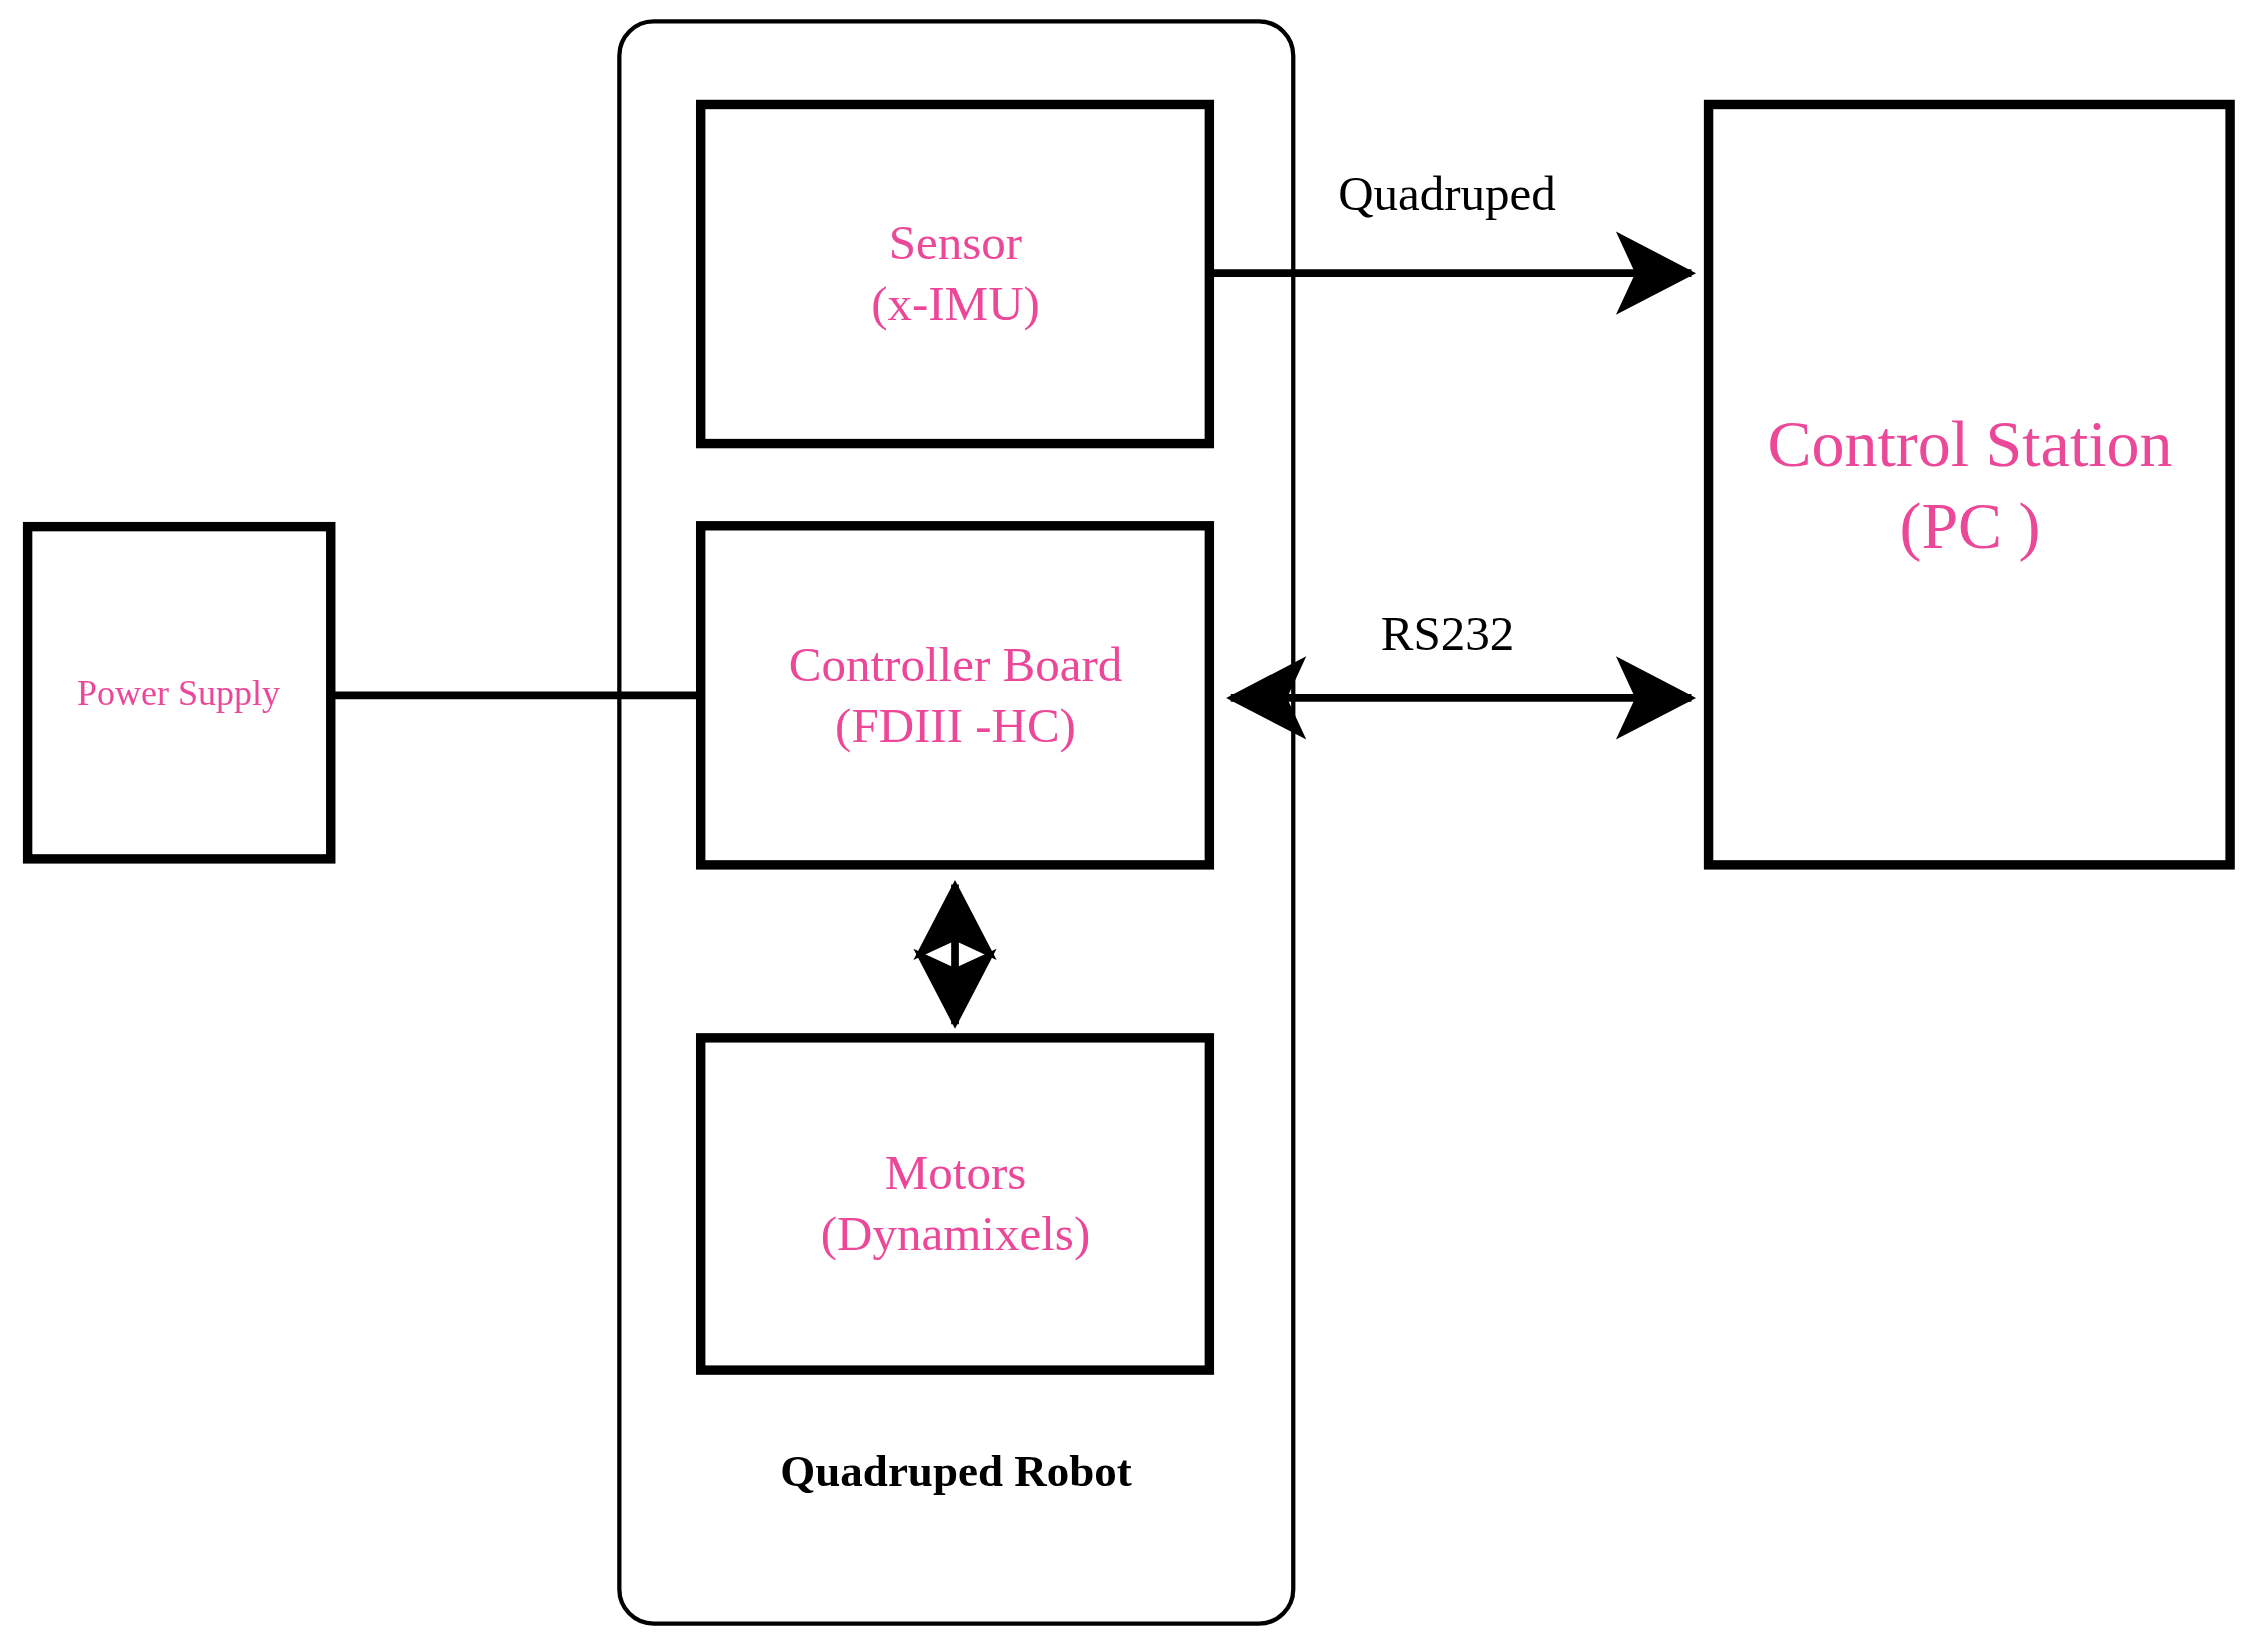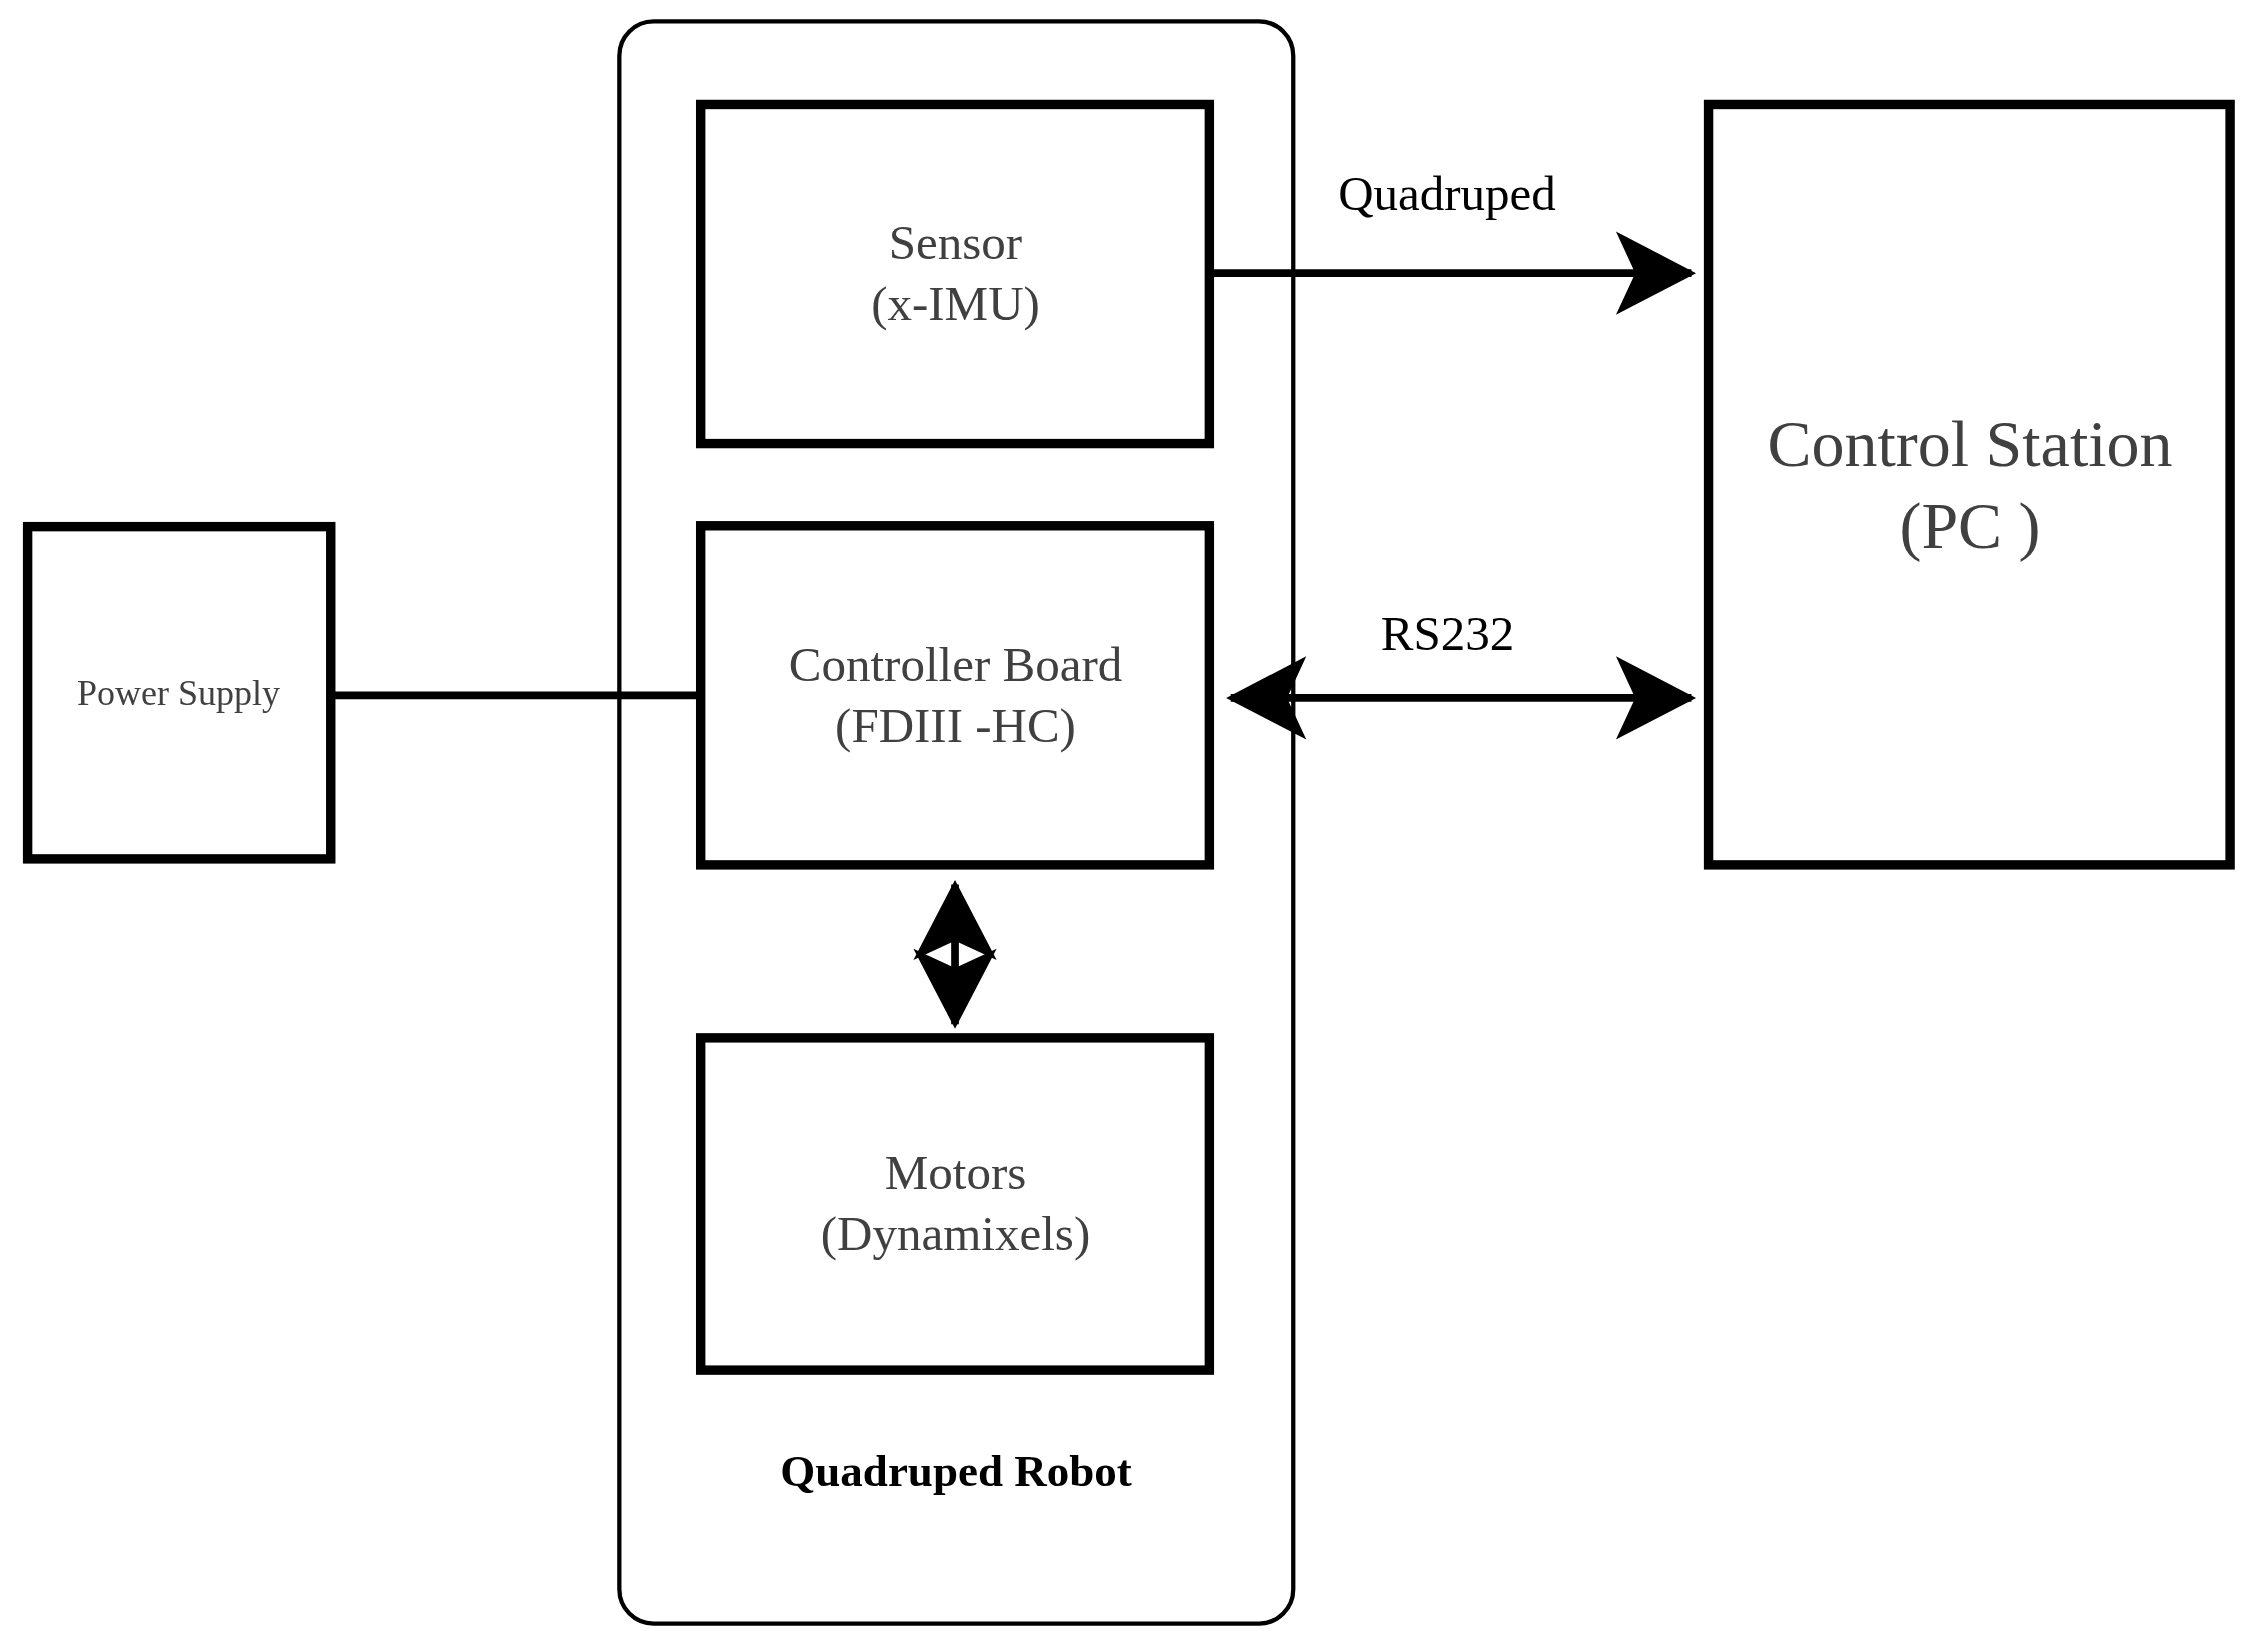--- a/index.html
+++ b/index.html
@@ -24,21 +24,21 @@
     height: 1645px;
   }
   
   .node-label {
     position: absolute;
     display: flex;
     flex-direction: column;
     align-items: center;
     justify-content: center;
     text-align: center;
-    color: #404040;
+    color: #ec4899;
     line-height: 1.24;
     white-space: nowrap;
     pointer-events: none;
   }
   .node-label .ln {
     display: block;
   }
   .edge-label {
     position: absolute;
     color: #000000;

